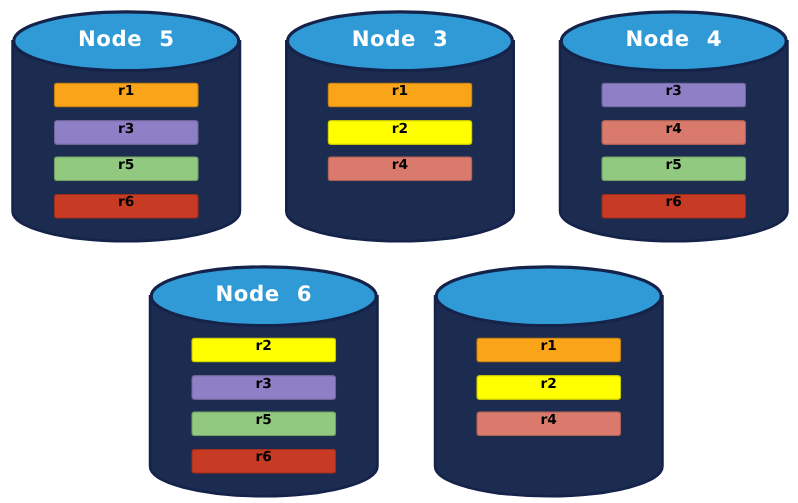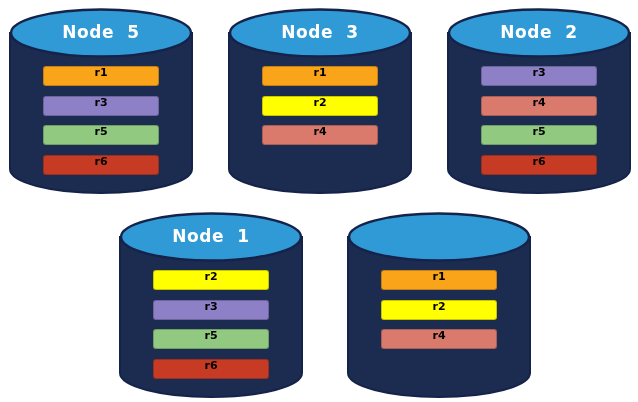--- a/index.html
+++ b/index.html
@@ -62,35 +62,35 @@
       <div class="bar" style="background: rgb(255, 255, 0); color: rgb(0, 0, 0);">r2</div>
       <div class="bar" style="background: rgb(217, 122, 108); color: rgb(0, 0, 0);">r4</div>
     </div>
   </div>
 
   <div class="node" style="left:446px; top:5px;">
     <svg class="cyl" viewBox="0 0 186 192">
       <path stroke-width="2" d="M2,28 L2,164 A91,24 0 0 0 184,164 L184,28 Z" fill="#1c2b50" stroke="#15234a"></path>
       <ellipse stroke-width="2.5" cx="93" cy="28" rx="90" ry="23.5" fill="#2f9ad6" stroke="#15234a"></ellipse>
     </svg>
-    <div class="node-label" style="color: rgb(255, 255, 255);">Node 2</div>
+    <div class="node-label" style="color: rgb(255, 255, 255);">Node 4</div>
     <div class="bars">
       <div class="bar" style="background: rgb(142, 128, 198); color: rgb(0, 0, 0);">r3</div>
       <div class="bar" style="background: rgb(217, 122, 108); color: rgb(0, 0, 0);">r4</div>
       <div class="bar" style="background: rgb(146, 201, 128); color: rgb(0, 0, 0);">r5</div>
       <div class="bar" style="background: rgb(199, 59, 36); color: rgb(0, 0, 0);">r6</div>
     </div>
   </div>
 
   <div class="node" style="left:118px; top:209px;">
     <svg class="cyl" viewBox="0 0 186 192">
       <path stroke-width="2" d="M2,28 L2,164 A91,24 0 0 0 184,164 L184,28 Z" fill="#1c2b50" stroke="#15234a"></path>
       <ellipse stroke-width="2.5" cx="93" cy="28" rx="90" ry="23.5" fill="#2f9ad6" stroke="#15234a"></ellipse>
     </svg>
-    <div class="node-label" style="color: rgb(255, 255, 255);">Node 1</div>
+    <div class="node-label" style="color: rgb(255, 255, 255);">Node 6</div>
     <div class="bars">
       <div class="bar" style="background: rgb(255, 255, 0); color: rgb(0, 0, 0);">r2</div>
       <div class="bar" style="background: rgb(142, 128, 198); color: rgb(0, 0, 0);">r3</div>
       <div class="bar" style="background: rgb(146, 201, 128); color: rgb(0, 0, 0);">r5</div>
       <div class="bar" style="background: rgb(199, 59, 36); color: rgb(0, 0, 0);">r6</div>
     </div>
   </div>
 
   <div class="node" style="left:346px; top:209px;">
     <svg class="cyl" viewBox="0 0 186 192">

